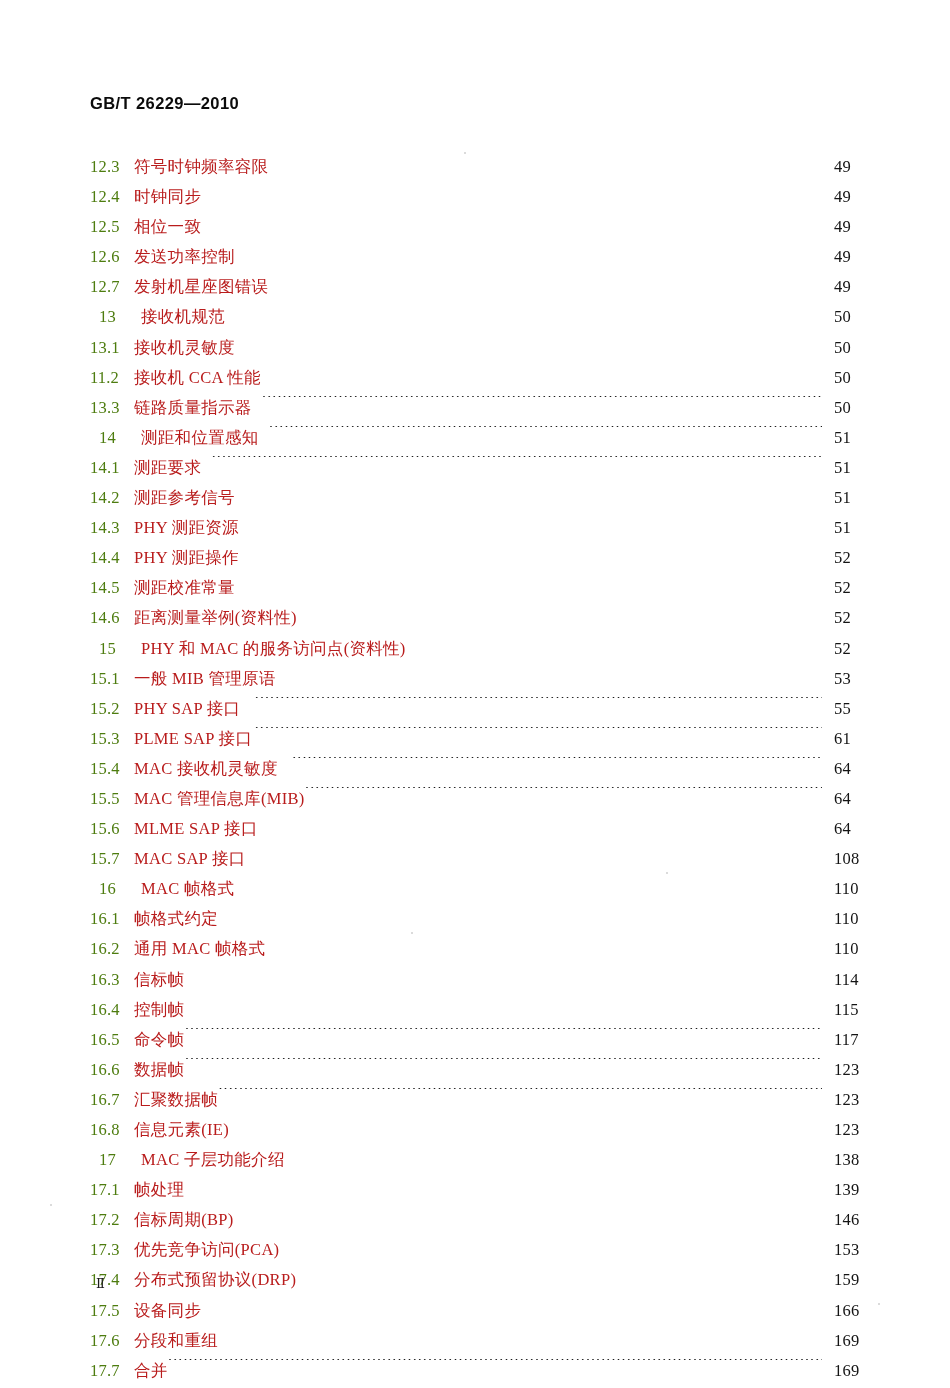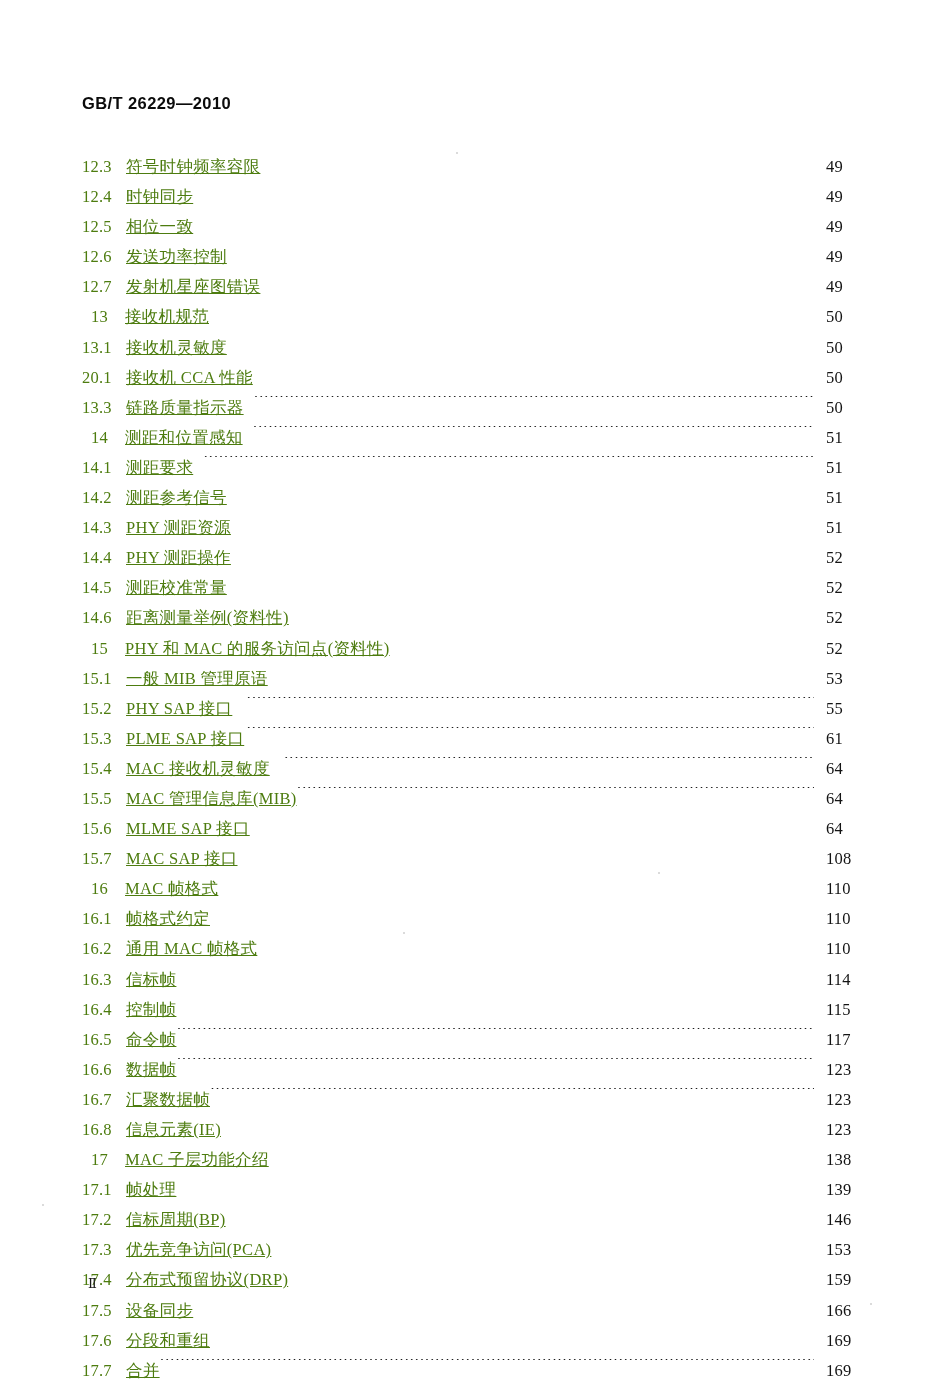--- a/index.html
+++ b/index.html
@@ -12,21 +12,21 @@
     height: 1388px;
     position: relative;
     font-family: "Liberation Serif", "DejaVu Serif", serif;
     color: #121212;
     overflow: hidden;
     -webkit-font-smoothing: none;
   }
 
   .page {
     position: absolute;
-    left: 4px; top: 0;
+    left: 12px; top: 0;
     width: 870px;
     height: 1388px;
   }
 
   
   .doc-header {
     position: absolute;
     left: 78px;
     top: 94px;
     font-family: "Liberation Sans", "DejaVu Sans", sans-serif;
@@ -60,26 +60,25 @@
     font-family: "Liberation Serif", "DejaVu Serif", serif;
     letter-spacing: 0.2px;
     color: #4d7c0f;
   }
   
   .toc-row.lvl1 .toc-num { width: 35px; text-align: center; }
 
   .toc-title {
     flex: 0 0 auto;
     font-family: "Liberation Serif", "DejaVu Serif", serif;
-    color: #4d7c0f;
+    color: #b91c1c;
     letter-spacing: 0.3px;
-    text-decoration: underline;
   }
   .toc-row.lvl2 .toc-title { margin-left: 0px; }
-  .toc-row.lvl1 .toc-title { margin-left: 8px; }
+  .toc-row.lvl1 .toc-title { margin-left: 16px; }
 
   
   .toc-gap { flex: 0 0 auto; }
 
   .toc-dots {
     flex: 1 1 auto;
     overflow: hidden;
     min-width: 10px;
     position: relative;
     height: 1em;
@@ -177,21 +176,21 @@
         <span class="toc-page">50</span>
       </div>
       <div class="toc-row lvl2">
         <span class="toc-num">13.1</span>
         <span class="toc-title">接收机灵敏度</span>
         <span class="toc-gap" style="width: 10px;"></span>
         <span class="toc-dots"></span>
         <span class="toc-page">50</span>
       </div>
       <div class="toc-row lvl2">
-        <span class="toc-num">20.1</span>
+        <span class="toc-num">11.2</span>
         <span class="toc-title">接收机 CCA 性能</span>
         <span class="toc-gap" style="width: 12px;"></span>
         <span class="toc-dots"></span>
         <span class="toc-page">50</span>
       </div>
       <div class="toc-row lvl2">
         <span class="toc-num">13.3</span>
         <span class="toc-title">链路质量指示器</span>
         <span class="toc-gap" style="width: 10px;"></span>
         <span class="toc-dots"></span>

